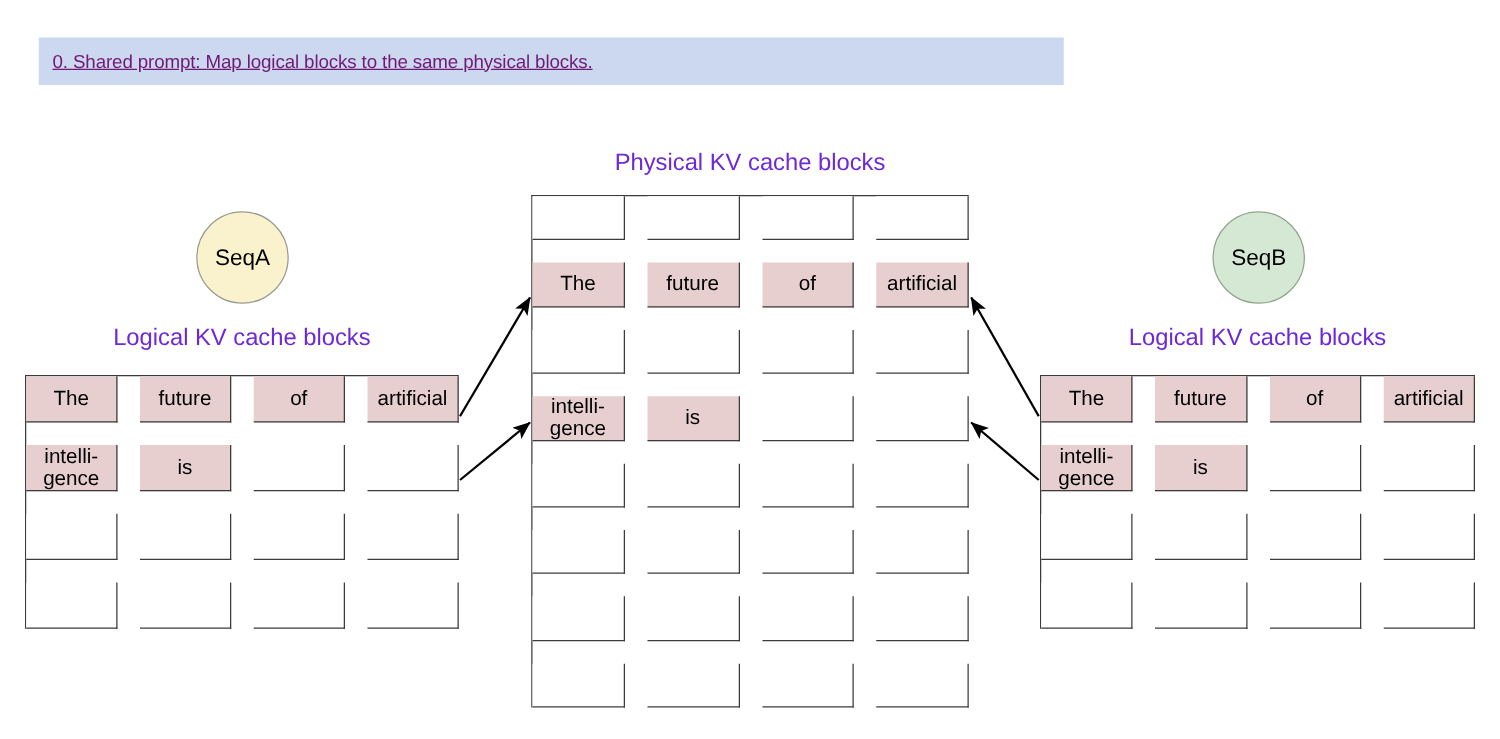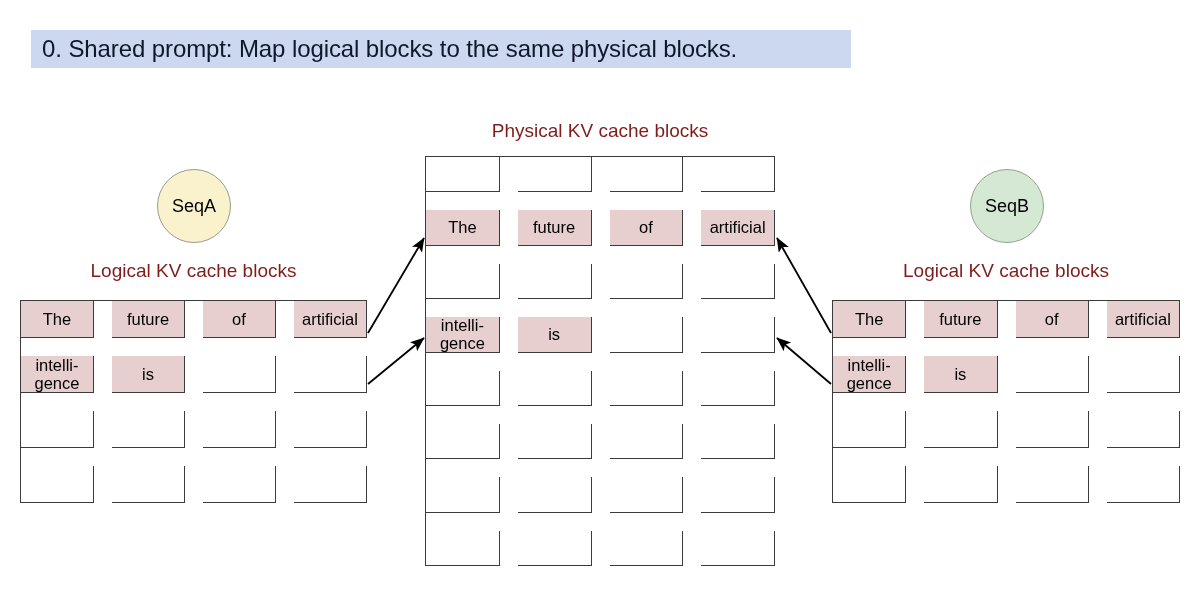--- a/index.html
+++ b/index.html
@@ -21,31 +21,32 @@
   .banner {
     position: absolute;
     left: 31px; top: 30px;
     width: 820px; height: 38px;
     background: #ccd7f0;
     display: flex;
     align-items: center;
     padding-left: 11px;
   }
   .banner-text {
-    font-size: 24px;
-    color: #0f172a;
+    font-size: 15px;
+    color: #701a75;
     letter-spacing: -0.1px;
     white-space: nowrap;
+    text-decoration: underline;
   }
 
   
   .caption {
     position: absolute;
     font-size: 19px;
-    color: #7f1d1d;
+    color: #6d28d9;
     white-space: nowrap;
     text-align: center;
   }
   #cap-physical { left: 425px; top: 120px; width: 350px; }
   #cap-logical-a { left: 20px; top: 260px; width: 347px; }
   #cap-logical-b { left: 832px; top: 260px; width: 348px; }
 
   
   .seq-circle {
     position: absolute;

